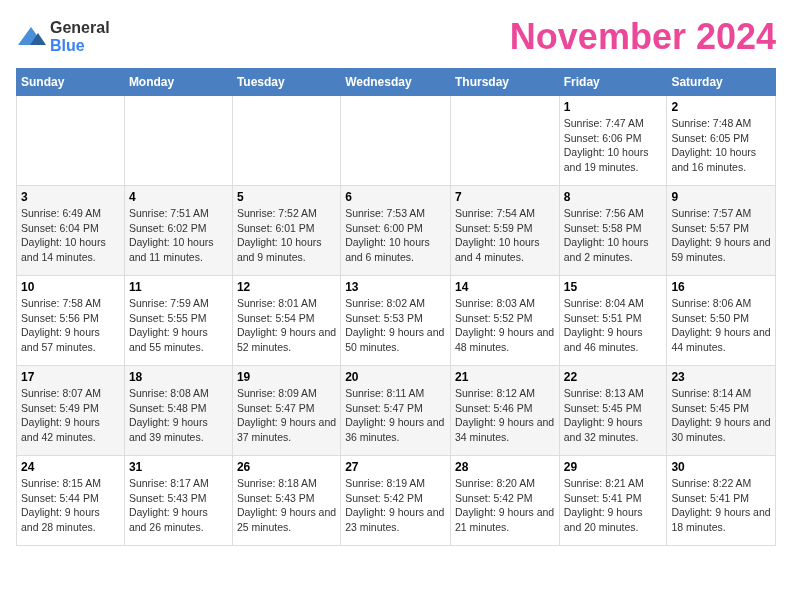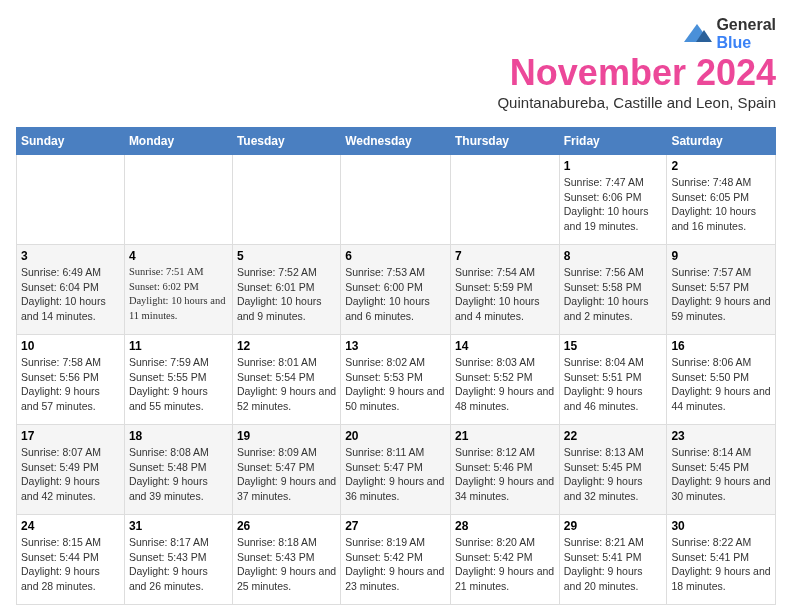--- a/index.html
+++ b/index.html
@@ -6,23 +6,22 @@
     body {
       font-family: Arial, sans-serif;
       background: #fff;
       width: 792px;
       min-height: 612px;
       padding: 16px;
     }
     .header-section {
       display: flex;
       justify-content: space-between;
-      align-items: flex-end;
-      margin-bottom: 16px;
-      flex-direction: column;
+      align-items: center;
+      margin-bottom: 10px;
     }
     .logo {
       display: flex;
       align-items: center;
       gap: 4px;
     }
     .logo-icon {
       width: 30px;
       height: 24px;
     }
@@ -87,21 +86,20 @@
       <polygon points="15,2 28,20 2,20" fill="#4a90d9"></polygon>
       <polygon points="22,8 30,20 14,20" fill="#2a6099"></polygon>
     </svg>
     <div>
       <span style="font-size:16px;font-weight:bold;color:#333;">General</span><br>
       <span style="font-size:16px;font-weight:bold;color:#3b82f6;">Blue</span>
     </div>
   </div>
   <div class="title-section">
     <div class="month-title">November 2024</div>
-    <div class="subtitle">Quintanabureba, Castille and Leon, Spain</div>
   </div>
 </div>
 
 <table class="calendar">
   <thead>
     <tr>
     <th>Sunday</th>
         <th>Monday</th>
         <th>Tuesday</th>
         <th>Wednesday</th>
@@ -132,21 +130,21 @@
       </tr>
       <tr>
         <td>
           <div class="day-number">3</div>
           <div class="day-info" style="white-space: pre-line;">Sunrise: 6:49 AM
 Sunset: 6:04 PM
 Daylight: 10 hours and 14 minutes.</div>
         </td>
         <td>
           <div class="day-number">4</div>
-          <div class="day-info" style="white-space: pre-line; font-family: Liberation Serif, serif;">Sunrise: 7:51 AM
+          <div class="day-info" style="white-space: pre-line;">Sunrise: 7:51 AM
 Sunset: 6:02 PM
 Daylight: 10 hours and 11 minutes.</div>
         </td>
         <td>
           <div class="day-number">5</div>
           <div class="day-info" style="white-space: pre-line;">Sunrise: 7:52 AM
 Sunset: 6:01 PM
 Daylight: 10 hours and 9 minutes.</div>
         </td>
         <td>

